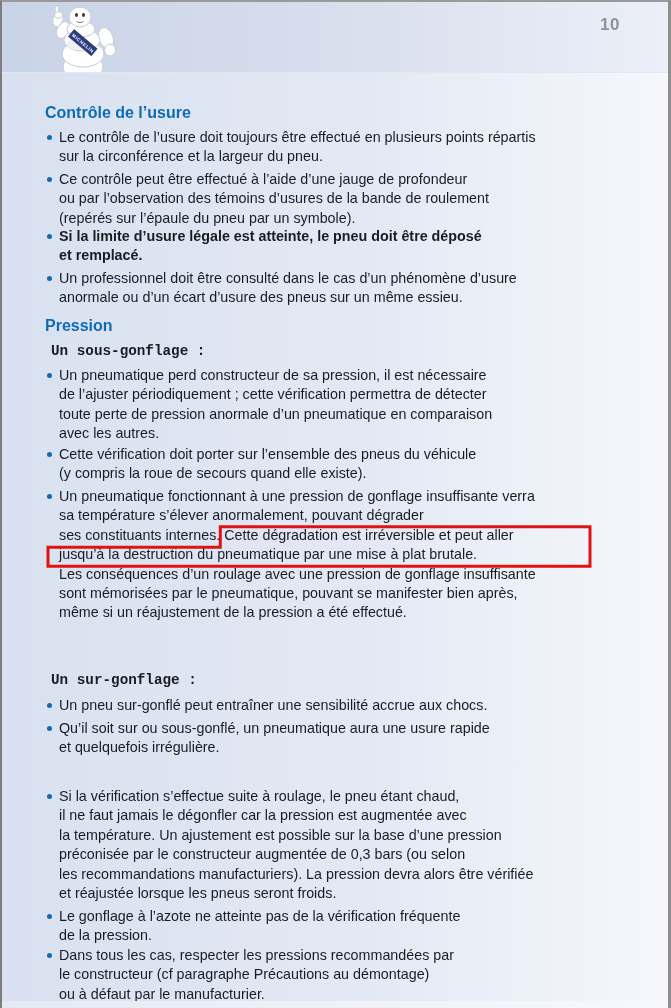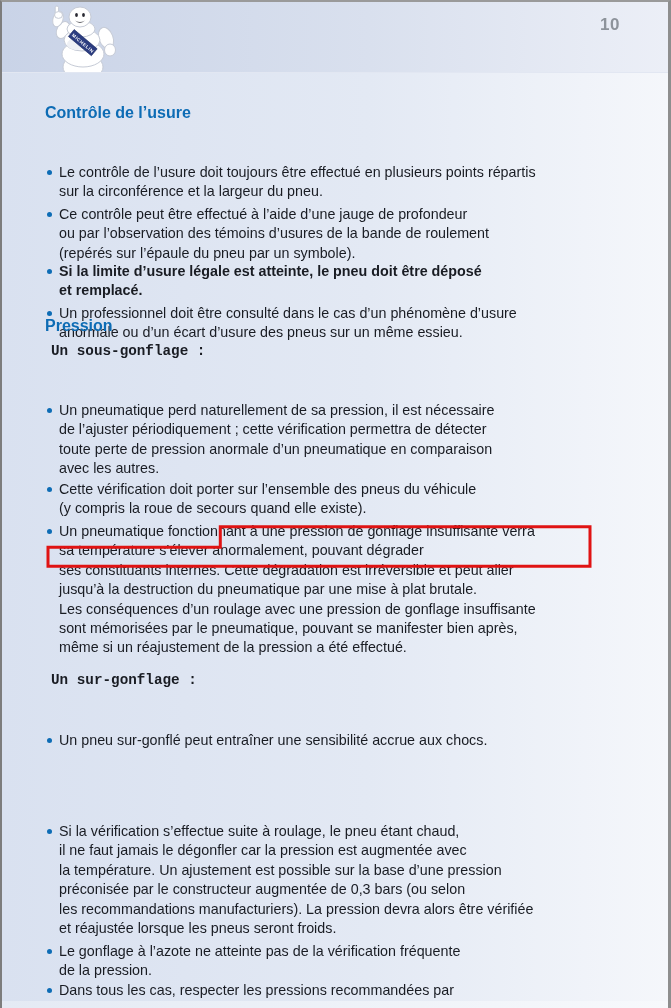--- a/index.html
+++ b/index.html
@@ -25,21 +25,21 @@
     position:absolute;top:13px;right:48px;
     font-size:17px;font-weight:bold;color:#8d939b;letter-spacing:0.5px;
   }
   .bottom-strip{
     position:absolute;left:0;right:0;bottom:0;height:7px;
     background:linear-gradient(90deg,#e4eaf4,#f7f9fc);
   }
   .block{position:absolute;white-space:pre-line;color:#191c23;font-size:14.3px;line-height:19.4px;}
   .h-blue{left:43px;font-size:16px;font-weight:bold;color:#0d6cb5;white-space:nowrap;}
   .subhead{left:49px;font-weight:bold;white-space:nowrap;font-family:Liberation Mono, monospace;}
-  .bullet{left:45px;display:flex;align-items:flex-start;margin-top:35px;}
+  .bullet{left:45px;display:flex;align-items:flex-start;}
   .dot{
     flex:0 0 auto;width:5px;height:5px;border-radius:50%;
     background:#0d6cb5;margin:7px 7px 0 0;
   }
   .btext{white-space:pre-line;}
   .bold .btext{font-weight:bold;}
   .overlay{position:absolute;left:0;top:0;pointer-events:none;}
 </style>
 </head>
 <body>
@@ -103,21 +103,21 @@
     <span class="dot"></span>
     <span class="btext">Un professionnel doit être consulté dans le cas d’un phénomène d’usure
 anormale ou d’un écart d’usure des pneus sur un même essieu.</span>
   </div>
 
   <div class="block h-blue" style="top:314px">Pression</div>
   <div class="block subhead" style="top:340px">Un sous-gonflage :</div>
 
   <div class="block bullet" style="top:364px">
     <span class="dot"></span>
-    <span class="btext">Un pneumatique perd naturellement de sa pression, il est nécessaire
+    <span class="btext">Un pneumatique perd constructeur de sa pression, il est nécessaire
 de l’ajuster périodiquement ; cette vérification permettra de détecter
 toute perte de pression anormale d’un pneumatique en comparaison
 avec les autres.</span>
   </div>
   <div class="block bullet" style="top:443px">
     <span class="dot"></span>
     <span class="btext">Cette vérification doit porter sur l’ensemble des pneus du véhicule
 (y compris la roue de secours quand elle existe).</span>
   </div>
   <div class="block bullet" style="top:485px">
@@ -129,20 +129,25 @@
 Les conséquences d’un roulage avec une pression de gonflage insuffisante
 sont mémorisées par le pneumatique, pouvant se manifester bien après,
 même si un réajustement de la pression a été effectué.</span></span>
   </div>
 
   <div class="block subhead" style="top:669px">Un sur-gonflage :</div>
 
   <div class="block bullet" style="top:694px">
     <span class="dot"></span>
     <span class="btext">Un pneu sur-gonflé peut entraîner une sensibilité accrue aux chocs.</span>
+  </div>
+  <div class="block bullet" style="top:717px">
+    <span class="dot"></span>
+    <span class="btext">Qu’il soit sur ou sous-gonflé, un pneumatique aura une usure rapide
+et quelquefois irrégulière.</span>
   </div>
   <div class="block bullet" style="top:785px">
     <span class="dot"></span>
     <span class="btext">Si la vérification s’effectue suite à roulage, le pneu étant chaud,
 il ne faut jamais le dégonfler car la pression est augmentée avec
 la température. Un ajustement est possible sur la base d’une pression
 préconisée par le constructeur augmentée de 0,3 bars (ou selon
 les recommandations manufacturiers). La pression devra alors être vérifiée
 et réajustée lorsque les pneus seront froids.</span>
   </div>

